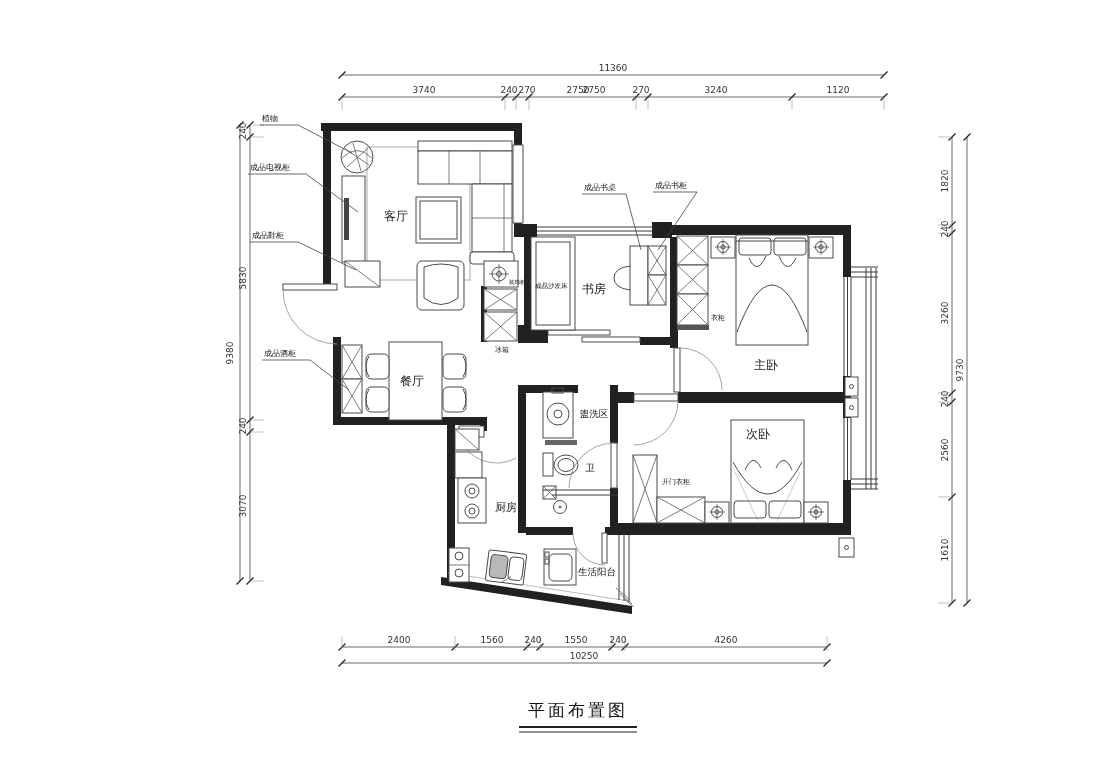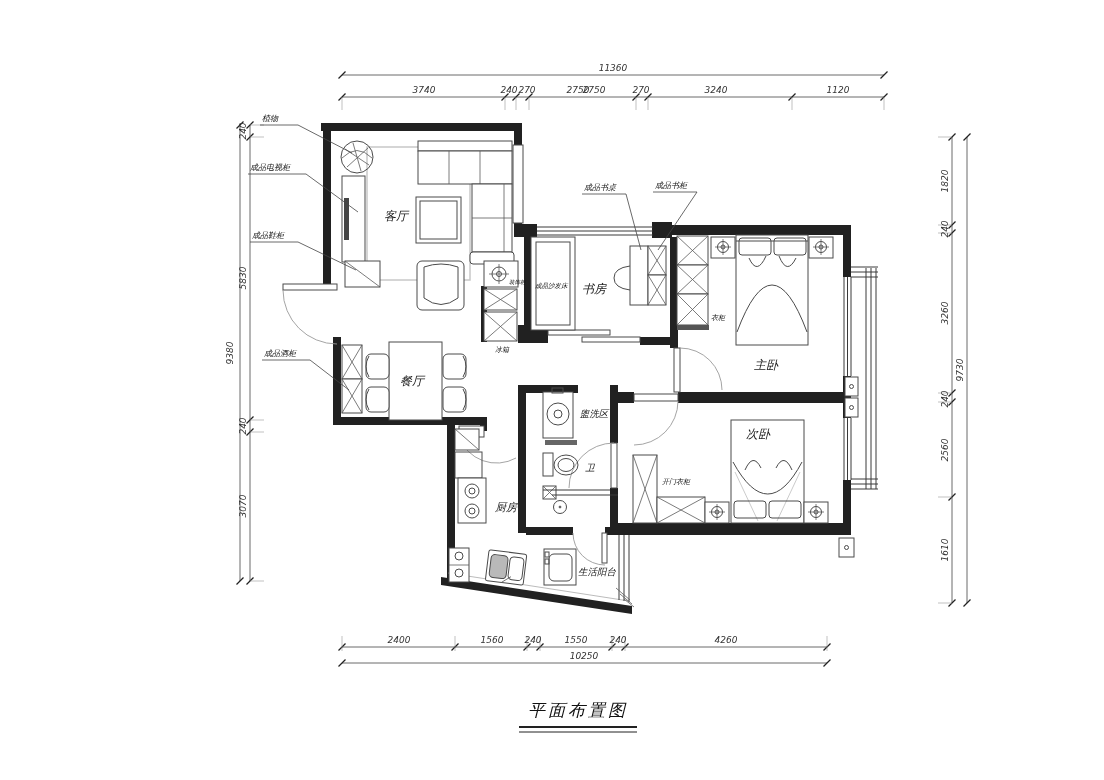--- a/index.html
+++ b/index.html
@@ -1,16 +1,16 @@
 <!DOCTYPE html>
 <html><head>
 <meta charset="utf-8">
 <style>
   html,body{margin:0;padding:0;background:#ffffff;}
-  .page{width:1104px;height:780px;position:relative;background:#fff;font-family:"DejaVu Sans",sans-serif;font-style:italic;}
+  .page{width:1104px;height:780px;position:relative;background:#fff;font-family:"DejaVu Sans",sans-serif;}
   svg{position:absolute;top:0;left:0;}
   .w{fill:#212121;stroke:none;}
   .f{stroke:#4b4b4b;stroke-width:1;fill:#fff;}
   .fn{stroke:#4b4b4b;stroke-width:1;fill:none;}
   .x{stroke:#5a5a5a;stroke-width:.8;}
   .win{stroke:#3a3a3a;stroke-width:1;}
   .dim{stroke:#444;stroke-width:.8;fill:none;}
   .tick{stroke:#222;stroke-width:1.2;}
   .ext{stroke:#999;stroke-width:.6;}
   .gray{stroke:#c8c8c8;stroke-width:1.5;fill:none;}

